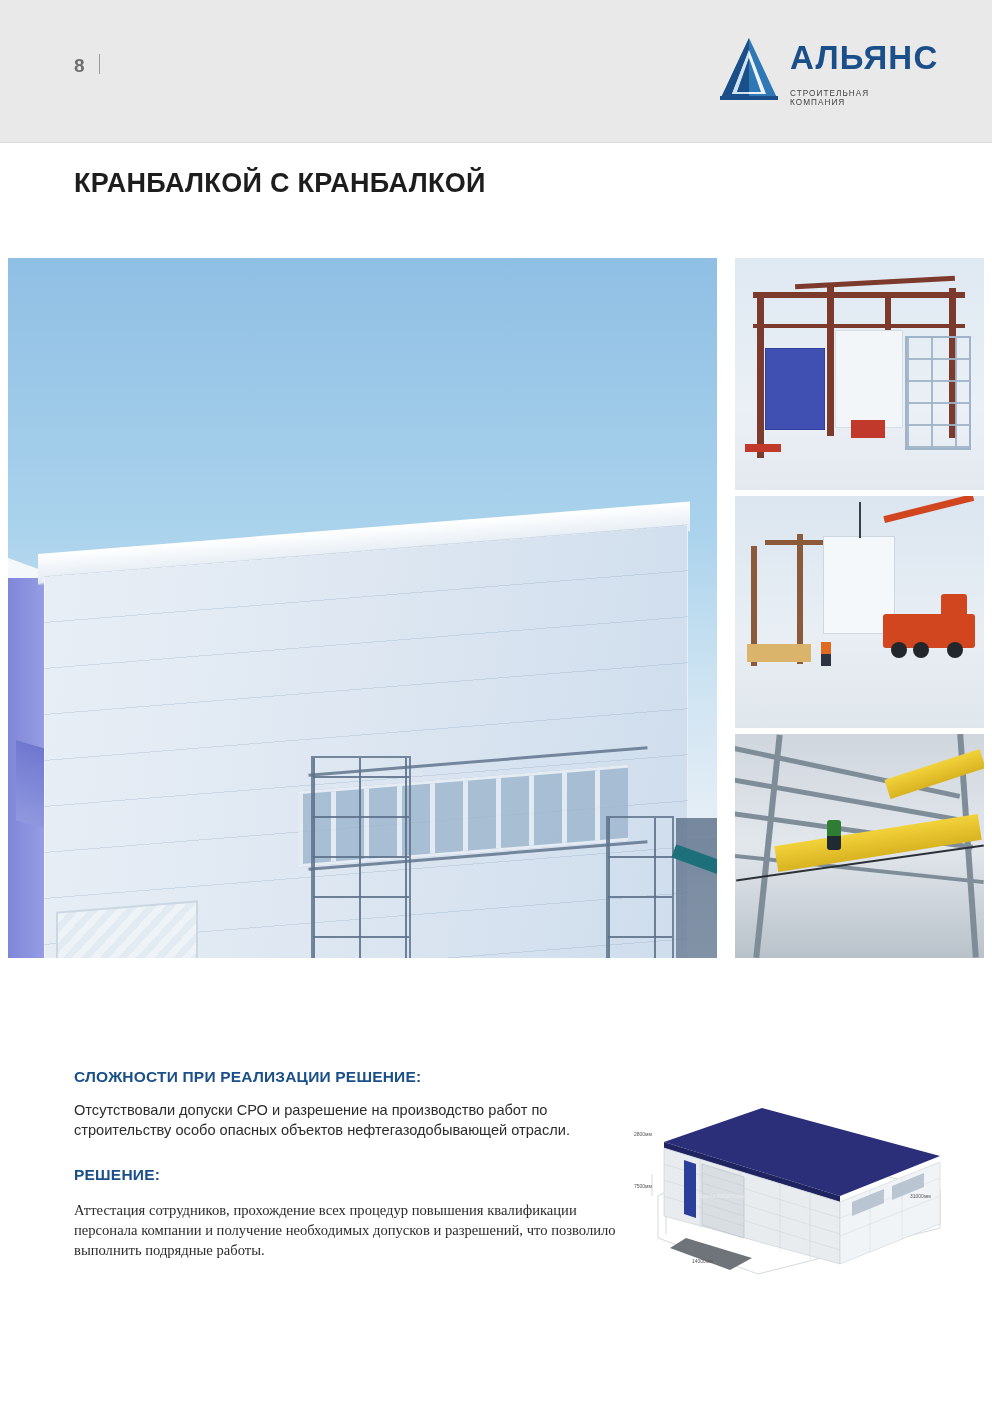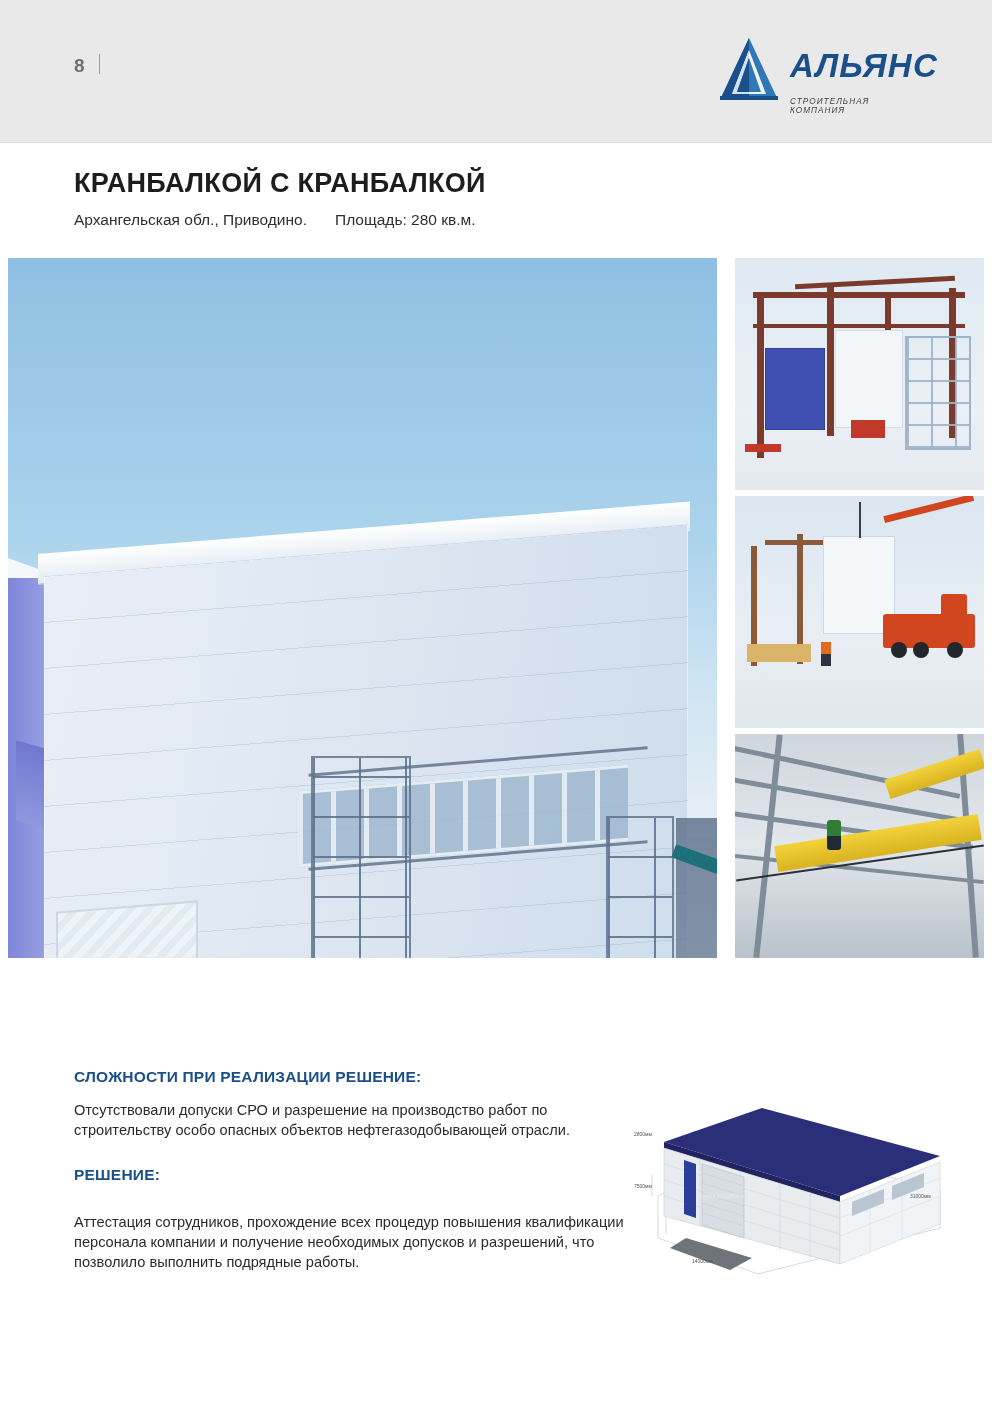--- a/index.html
+++ b/index.html
@@ -67,23 +67,22 @@
   .logo-mark {
     position: absolute;
     left: 0;
     top: 0;
     width: 62px;
     height: 66px;
   }
   .logo-text {
     position: absolute;
     left: 72px;
-    top: 12px;
+    top: 4px;
     width: 128px;
-    font-style: italic;
   }
   .logo-name {
     font-size: 33px;
     font-weight: bold;
     color: #1a4f8a;
     letter-spacing: 1.2px;
     line-height: 36px;
   }
   .logo-sub {
     font-size: 8.2px;
@@ -273,21 +272,21 @@
     letter-spacing: .2px;
     margin: 0 0 14px 0;
   }
   .sec-head.second { margin-top: 26px; }
   .sec-body {
     font-size: 14.6px;
     line-height: 20px;
     color: #2b2b2b;
     margin: 0;
   }
-  .sec-body.second { margin-top: 28px; }
+  .sec-body.second { margin-top: 16px; font-family: Liberation Serif, serif; }
 
   
   .model {
     position: absolute;
     left: 640px;
     top: 1078px;
     width: 320px;
     height: 200px;
   }
   .model svg { display: block; }
@@ -328,24 +327,20 @@
     </div>
     <div class="logo-text">
       <div class="logo-name">АЛЬЯНС</div>
       <div class="logo-sub">СТРОИТЕЛЬНАЯ КОМПАНИЯ</div>
     </div>
   </div>
 </div>
 
 <div class="title-block">
   <h1 class="project-title">КРАНБАЛКОЙ С КРАНБАЛКОЙ</h1>
-  <div class="project-meta">
-    <span>Архангельская обл., Приводино.</span>
-    <span>Площадь: 280 кв.м.</span>
-  </div>
 </div>
 
 <div class="photo-main">
   <div class="sky"></div>
   <div class="ground"></div>
 
   <div class="left-wing-roof"></div>
   <div class="left-wing"></div>
   <div class="awning"></div>
 

